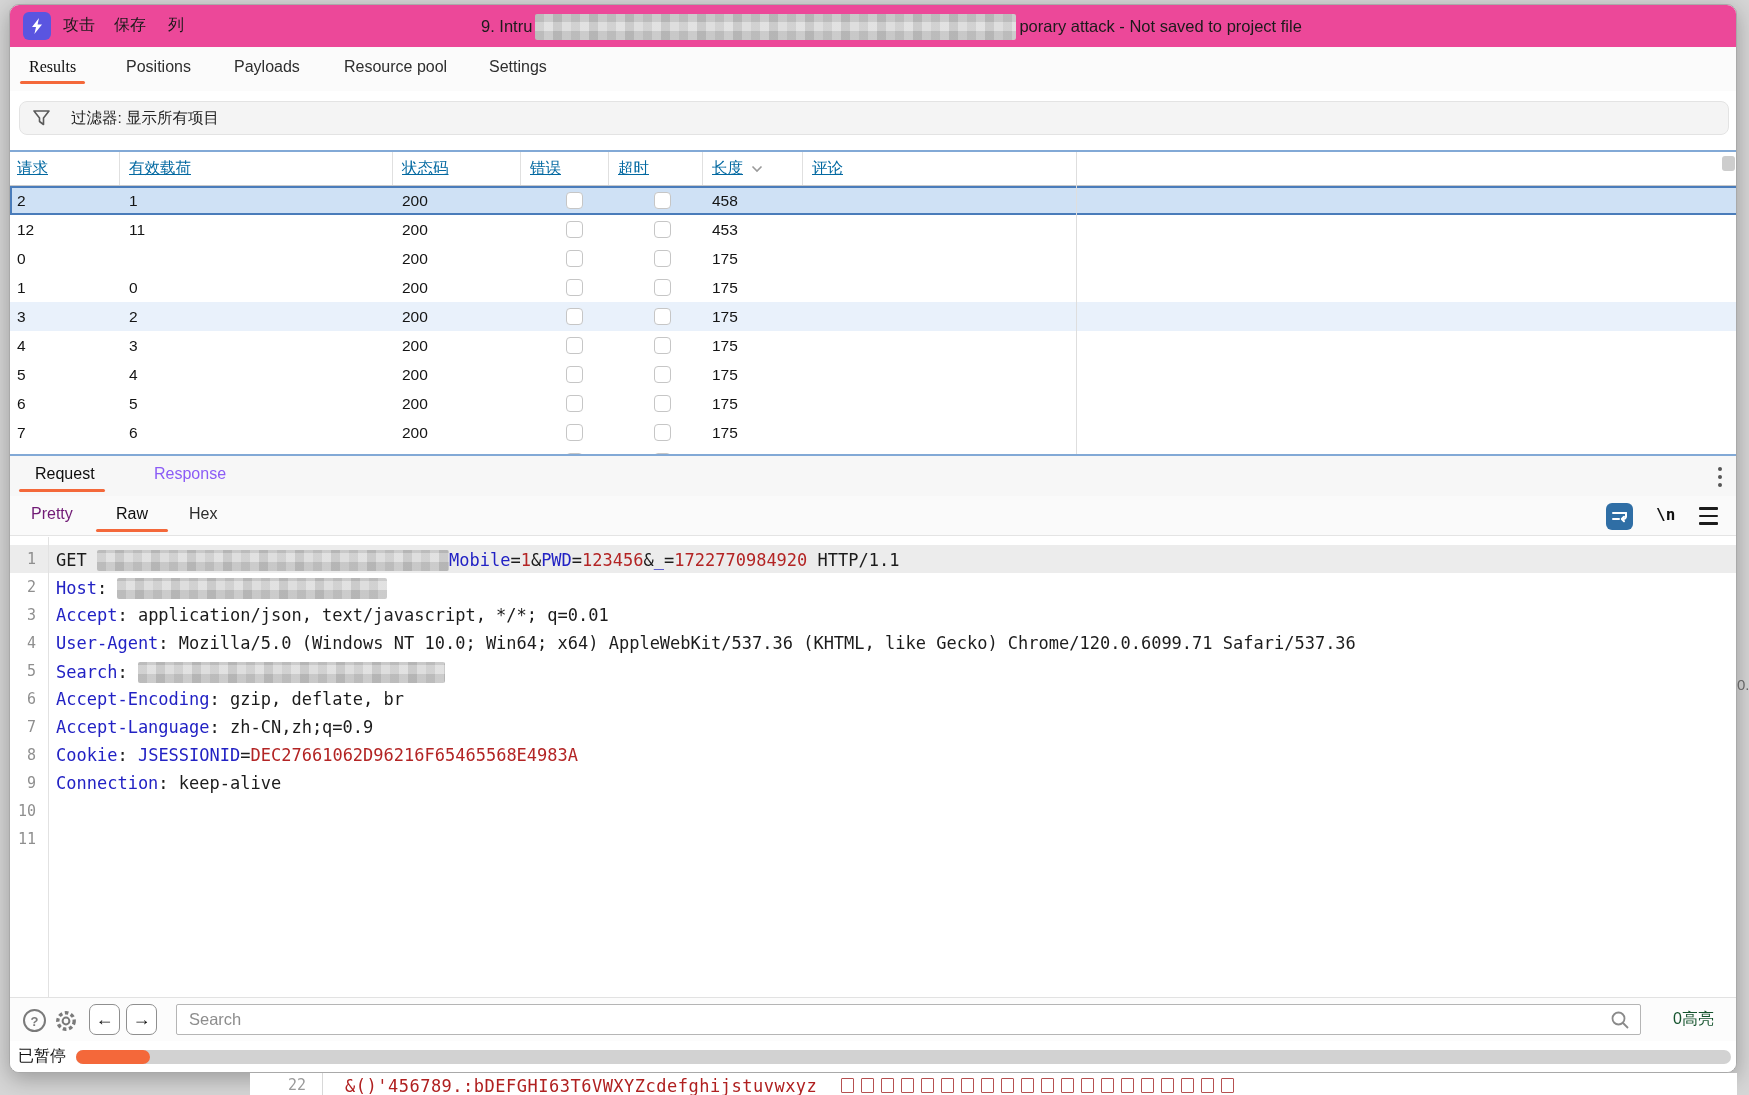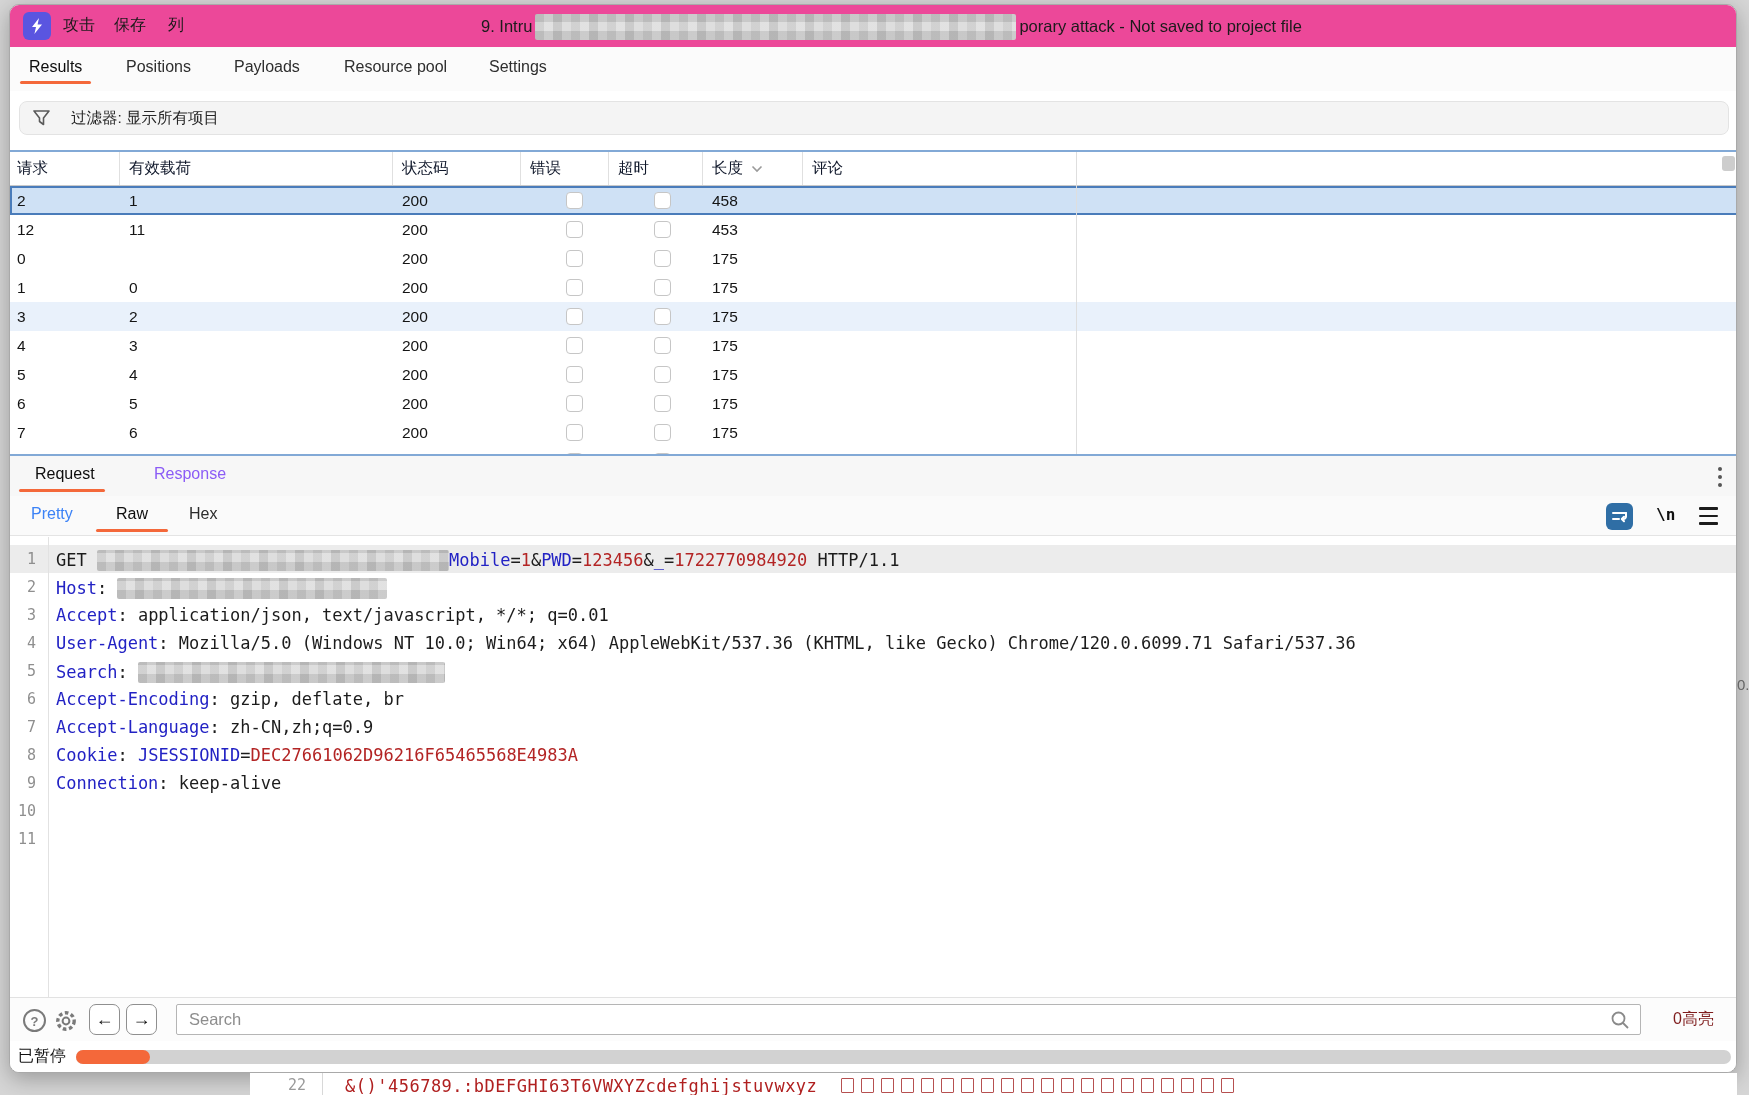--- a/index.html
+++ b/index.html
@@ -25,32 +25,32 @@
   .px { display:inline-block;
     background:
       repeating-linear-gradient(0deg, rgba(150,150,150,.30) 0 9px, rgba(222,222,222,.30) 9px 18px),
       repeating-linear-gradient(90deg, #cccccc 0 9px, #e3e3e3 9px 18px, #c3c3c3 18px 27px, #dedede 27px 36px);
   }
   .title-blur { width:481px; height:26px; margin:0 3px; border-radius:2px; }
   .win-controls { position:absolute; top:0; right:0; height:42px; }
   
   .main-tabs { position:absolute; left:0; top:42px; right:0; height:44px; background:#fbfbfb; }
   .tab { position:absolute; top:11px; font-size:16px; color:#2e2e2e; white-space:nowrap; }
-  .tab.active { color:#0d0d0d; }
+  .tab.active { color:#0d0d0d;font-family:Liberation Serif, serif; }
   .tab.active::after { content:""; position:absolute; left:-9px; right:-9px; bottom:-8px; height:3px; background:#f4683a; border-radius:2px; }
   .t1{left:19px}.t2{left:116px}.t3{left:224px}.t4{left:334px}.t5{left:479px}
   
   .filter-bar { position:absolute; left:9px; top:96px; width:1710px; height:34px; background:#f4f4f4; border:1px solid #e3e3e3; border-radius:8px; display:flex; align-items:center;gap:11px; }
   .filter-bar svg { margin-left:12px; }
   .filter-label { margin-left:9px; font-size:15.5px; color:#262626; }
   
   .results-panel { position:absolute; left:0; top:145px; width:1728px; height:306px; background:#fff; border-top:2px solid #82a9d6; border-bottom:2px solid #82a9d6; }
   .col-edge { position:absolute; left:1066px; top:0; bottom:0; width:1px; background:#dedede; }
   .thead { display:grid; grid-template-columns:110px 273px 128px 88px 94px 100px 273px; height:34px; border-bottom:1px solid #c9c9c9; background:#fff; }
-  .th { display:flex; align-items:center; padding-left:9px; font-size:15.5px; color:#0f172a; border-right:1px solid #e0e0e0; white-space:nowrap; }
+  .th { display:flex; align-items:center; padding-left:9px; font-size:15.5px; color:#0369a1; border-right:1px solid #e0e0e0; white-space:nowrap;text-decoration:underline; }
   .th:first-child{padding-left:7px}
   .sort-chevron { margin-left:8px; display:inline-flex; }
   .tbody { position:relative; height:268px; overflow:hidden; }
   .trow { display:grid; grid-template-columns:110px 273px 128px 88px 94px 100px 273px; height:29px; font-size:15.5px; color:#141414; }
   .trow.selected { background:#cfe1f5; box-shadow:inset 0 0 0 2px #4a7cba; }
   .trow.hovered  { background:#e9f1fb; }
   .td { display:flex; align-items:center; padding-left:9px; white-space:nowrap; }
   .td:first-child{padding-left:7px}
   .cb { width:17px; height:17px; margin-left:36px; border:1.5px solid #c6c6c6; border-radius:4px; background:#fff; }
   .vscroll { position:absolute; left:1712px; top:4px; width:13px; height:15px; background:#cdcdcd; border-radius:3px; }
@@ -58,21 +58,21 @@
   .msg-tabs { position:absolute; left:0; top:451px; right:0; height:40px; background:#f7f7f7; }
   .mtab { position:absolute; top:9px; font-size:16px; color:#8b5cf6; white-space:nowrap; }
   .mtab.active{color:#0d0d0d}
   .mtab.active::after { content:""; position:absolute; left:-16px; right:-10px; bottom:-9px; height:3px; background:#f4683a; border-radius:2px; }
   .mt1{left:25px}.mt2{left:144px}
   .kebab { position:absolute; left:1700px; top:8px; width:20px; height:26px; display:flex; flex-direction:column; align-items:center; justify-content:center; gap:4px; }
   .kebab i { width:4px; height:4px; border-radius:50%; background:#565656; }
   
   .editor-tabs { position:absolute; left:0; top:491px; right:0; height:40px; background:#fafafa; border-bottom:1px solid #e4e4e4; }
   .etab { position:absolute; top:9px; font-size:16px; color:#2c2c2c; white-space:nowrap; }
-  .etab.disabled{color:#3b82f6}
+  .etab.disabled{color:#701a75}
   .etab.active{color:#0d0d0d}
   .etab.active::after { content:""; position:absolute; left:-20px; right:-20px; bottom:-9px; height:3px; background:#f4683a; border-radius:2px; }
   .et1{left:21px}.et2{left:106px}.et3{left:179px}
   .wrap-icon { position:absolute; left:1596px; top:7px; width:27px; height:27px; border-radius:6px; background:#2f6ea5; display:flex; align-items:center; justify-content:center; }
   .nl-label { position:absolute; left:1646px; top:9px; font-family:"DejaVu Sans Mono",monospace; font-size:16px; font-weight:600; color:#111; }
   .burger { position:absolute; left:1689px; top:11px; width:19px; height:18px; display:flex; flex-direction:column; justify-content:space-between; }
   .burger i { height:2.6px; background:#1c1c1c; border-radius:1px; }
   
   .editor { position:absolute; left:0; top:532px; right:0; height:460px; background:#fff; overflow:hidden; padding-top:8px; }
   .gutter-sep { position:absolute; left:38px; top:0; bottom:0; width:1px; background:#e2e2e2; }
@@ -85,21 +85,21 @@
   
   .search-bar { position:absolute; left:0; top:992px; right:0; height:44px; background:#fcfcfc; border-top:1px solid #e2e2e2; }
   .round-icon { position:absolute; top:9px; width:27px; height:27px; display:flex; align-items:center; justify-content:center; }
   .help{left:11px} .gear{left:42px}
   .nav-btn { position:absolute; top:6px; width:31px; height:31px; border:1.6px solid #8f8f8f; border-radius:7px; background:#fff; display:flex; align-items:center; justify-content:center; font-size:18px; color:#111; }
   .back{left:79px}.fwd{left:116px}
   .search-input-wrap { position:absolute; left:166px; top:6px; width:1465px; height:31px; }
   .search-input { width:100%; height:100%; border:1.5px solid #b5b5b5; border-radius:2px; padding:0 36px 0 12px; font-size:16.5px; font-family:"Liberation Sans","DejaVu Sans",sans-serif; color:#737373; background:#fff; outline:none; }
   .search-input::placeholder{color:#8d8d8d}
   .mag { position:absolute; right:11px; top:6px; }
-  .hl-count { position:absolute; left:1663px; top:11px; font-size:16px; color:#7f1d1d; white-space:nowrap; }
+  .hl-count { position:absolute; left:1663px; top:11px; font-size:16px; color:#14532d; white-space:nowrap; }
   
   .status-bar { position:absolute; left:0; top:1036px; right:0; height:33px; background:#fff; }
   .status-label { position:absolute; left:8px; top:5px; font-size:16px; color:#111; white-space:nowrap; }
   .progress-track { position:absolute; left:66px; top:9px; width:1655px; height:14px; background:#d2d2d2; border-radius:7px; }
   .progress-fill { width:74px; height:14px; background:#f4683a; border-radius:7px; }
   
   .behind-strip { position:absolute; left:250px; top:1073px; width:1487px; height:22px; background:#fff; overflow:hidden; }
   .behind-line { position:absolute; left:0; top:3px; display:flex; align-items:flex-start; font-family:"DejaVu Sans Mono",monospace; font-size:17px;gap:16px; }
   .behind-num { width:65px; text-align:right; padding-right:9px; color:#9a9a9a; font-size:15px; }
   .behind-gutter { position:absolute; left:72px; top:0; bottom:-4px; width:1px; background:#d8d8d8; }

